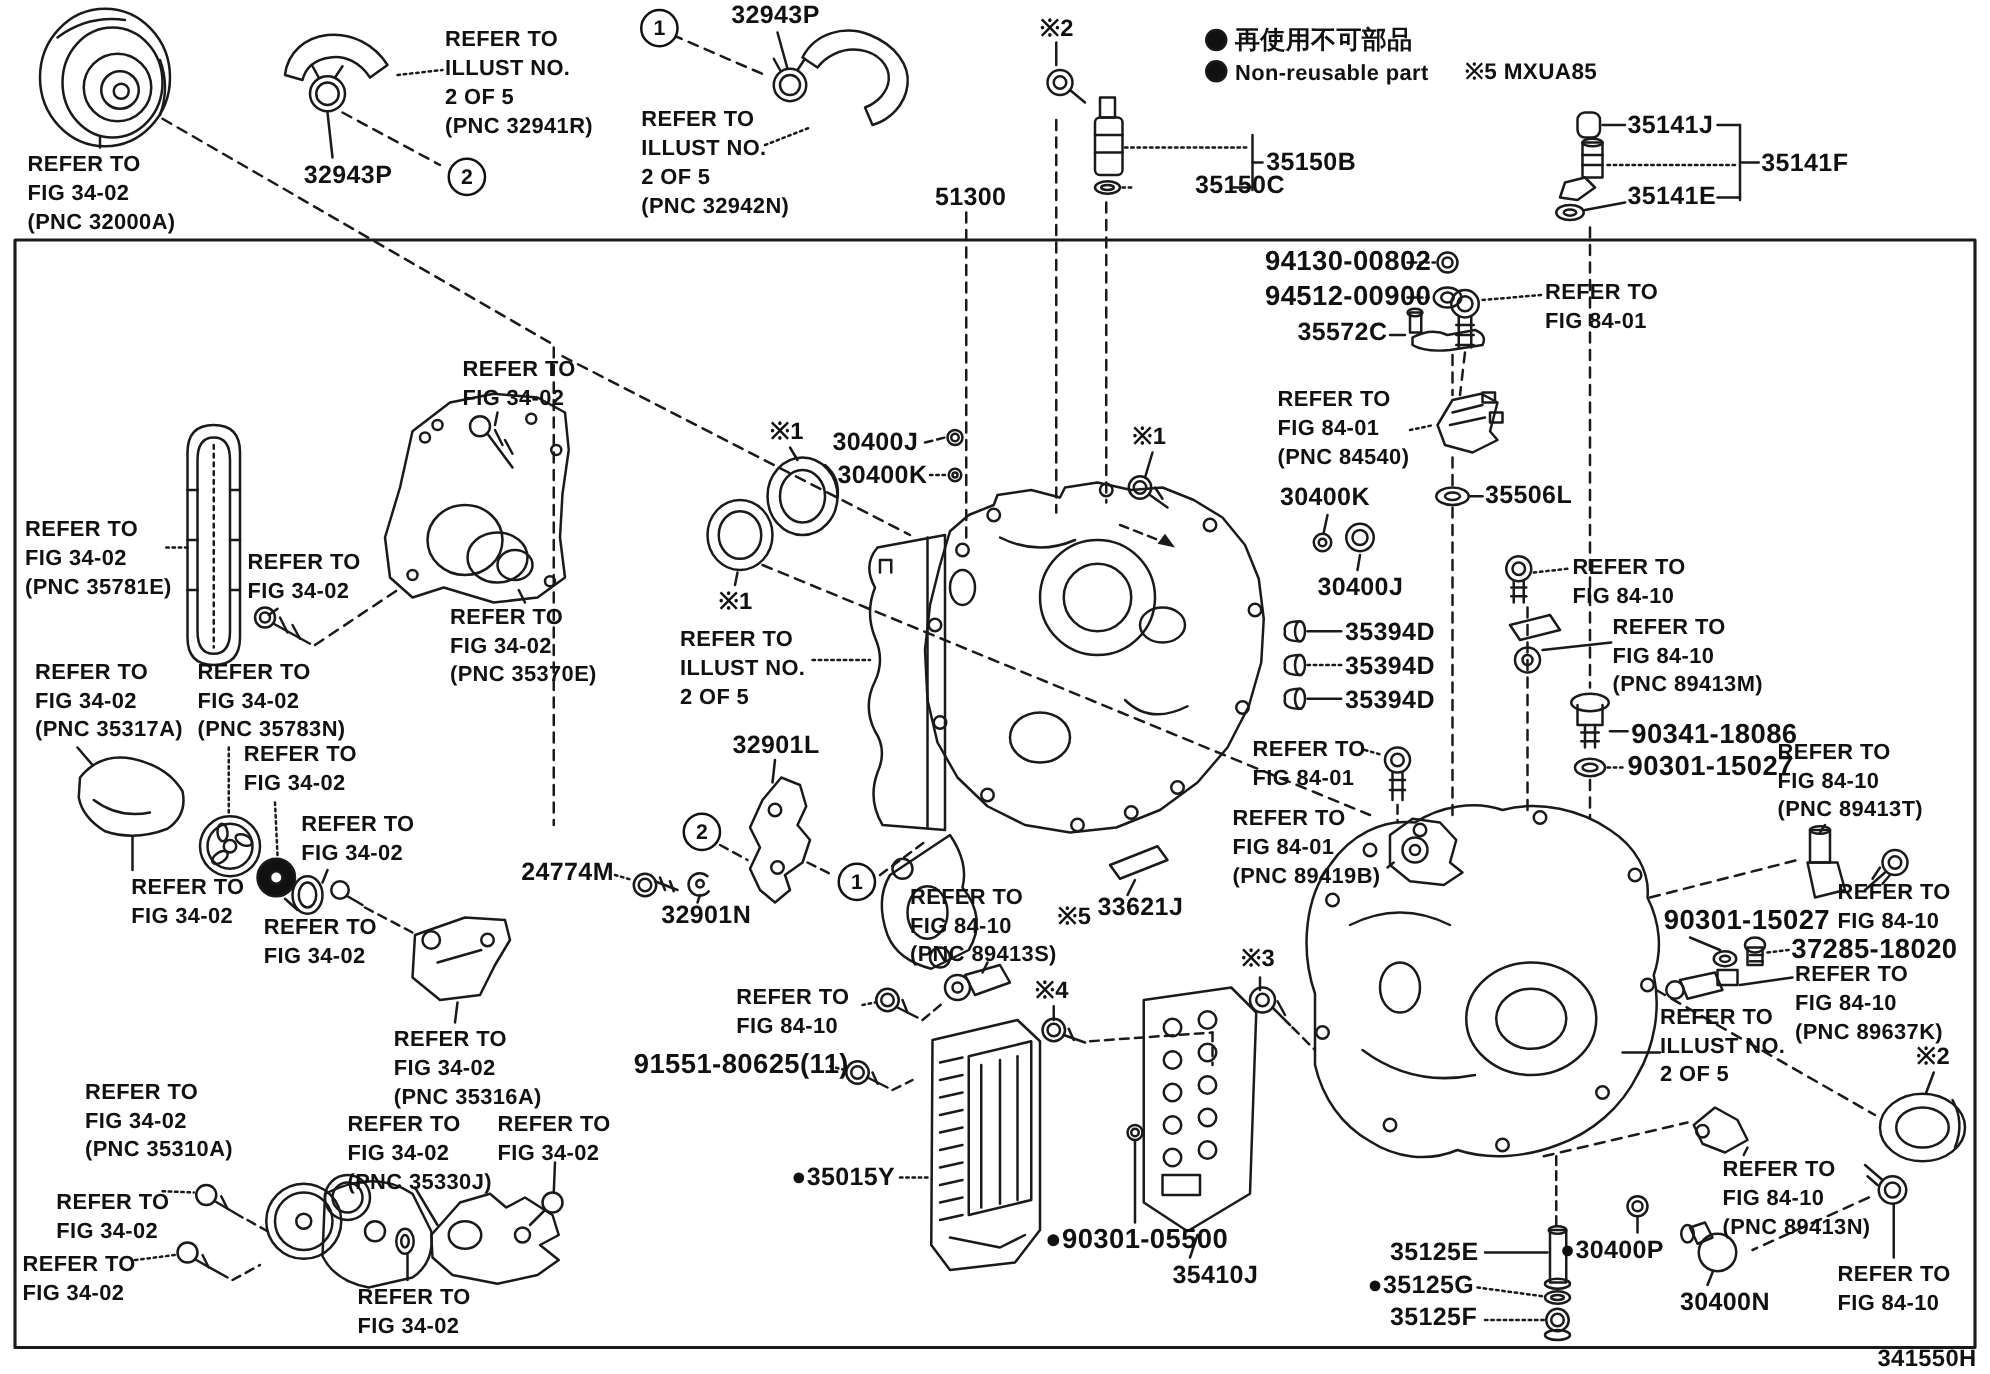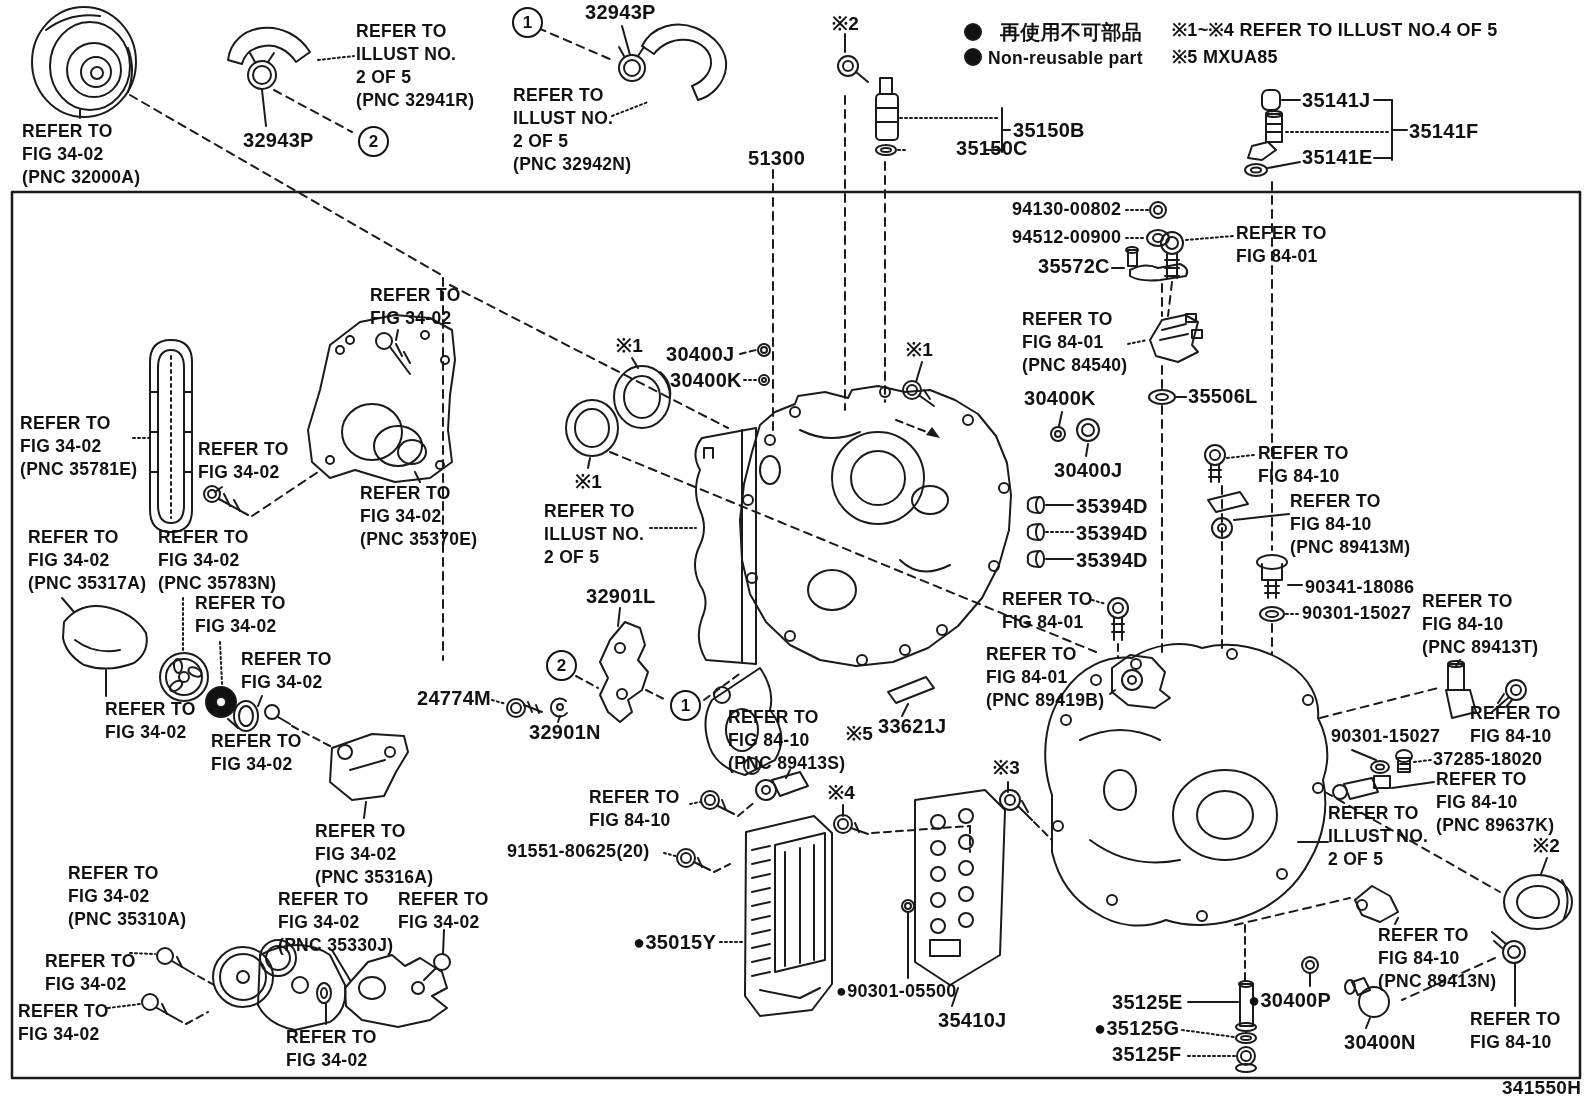--- a/index.html
+++ b/index.html
@@ -2,22 +2,22 @@
 <html><head>
 <meta charset="utf-8">
 <style>
   html,body{margin:0;padding:0;background:#fff;}
   #stage{position:relative;width:1592px;height:1099px;background:#fff;overflow:hidden;
          font-family:"Liberation Sans",sans-serif;color:#111;}
   #art{position:absolute;left:0;top:0;z-index:1;}
   .lbl{position:absolute;z-index:2;font:700 17.5px/23px "Liberation Sans",sans-serif;
        letter-spacing:.3px;white-space:pre-line;color:#111;}
   .pn{font-size:20px;line-height:24px;}
-  .pn-sm{font-size:18px;line-height:22px;}
-  .jp{font-size:20px;line-height:24px;margin-left:12px;}
+  .pn-sm{font-size:22px;line-height:22px;}
+  .jp{font-size:20px;line-height:24px;}
   .note{font-size:18px;line-height:24px;}
   .star{font-size:19px;}
   .co{position:absolute;z-index:2;width:27px;height:27px;border:2.5px solid #111;border-radius:50%;
       font:700 17px/27px "Liberation Sans",sans-serif;text-align:center;background:#fff;}
   .fig{font-size:19px;}
 </style>
 </head>
 <body>
 
 <div id="stage">
@@ -609,21 +609,20 @@
 <div class="lbl" style="left:513px;top:84px">REFER TO
 ILLUST NO.
 2 OF 5
 (PNC 32942N)</div>
 <div class="lbl pn" style="left:748px;top:146px">51300</div>
 <div class="lbl star" style="left:832px;top:12px">※2</div>
 <div class="lbl pn" style="left:956px;top:136px">35150C</div>
 <div class="lbl pn" style="left:1013px;top:118px">35150B</div>
 <div class="lbl jp" style="left:988px;top:20px">再使用不可部品</div>
 <div class="lbl" style="left:988px;top:47px">Non-reusable part</div>
-<div class="lbl note" style="left:1172px;top:18px">※1~※4 REFER TO ILLUST NO.4 OF 5</div>
 <div class="lbl note" style="left:1172px;top:45px">※5 MXUA85</div>
 <div class="lbl pn" style="left:1302px;top:88px">35141J</div>
 <div class="lbl pn" style="left:1409px;top:119px">35141F</div>
 <div class="lbl pn" style="left:1302px;top:145px">35141E</div>
 <div class="lbl pn-sm" style="left:1012px;top:198px">94130-00802</div>
 <div class="lbl pn-sm" style="left:1012px;top:226px">94512-00900</div>
 <div class="lbl pn" style="left:1038px;top:254px">35572C</div>
 <div class="lbl" style="left:1236px;top:222px">REFER TO
 FIG 84-01</div>
 <div class="lbl" style="left:1022px;top:308px">REFER TO
@@ -687,21 +686,21 @@
 <div class="lbl pn" style="left:529px;top:720px">32901N</div>
 <div class="co" style="left:546px;top:650px">2</div>
 <div class="co" style="left:670px;top:690px">1</div>
 <div class="lbl" style="left:728px;top:706px">REFER TO
 FIG 84-10
 (PNC 89413S)</div>
 <div class="lbl star" style="left:846px;top:722px">※5</div>
 <div class="lbl pn" style="left:878px;top:714px">33621J</div>
 <div class="lbl" style="left:589px;top:786px">REFER TO
 FIG 84-10</div>
-<div class="lbl pn-sm" style="left:507px;top:840px">91551-80625(20)</div>
+<div class="lbl pn-sm" style="left:507px;top:840px">91551-80625(11)</div>
 <div class="lbl star" style="left:828px;top:781px">※4</div>
 <div class="lbl star" style="left:993px;top:756px">※3</div>
 <div class="lbl pn" style="left:633px;top:930px">●35015Y</div>
 <div class="lbl pn-sm" style="left:836px;top:980px">●90301-05500</div>
 <div class="lbl pn" style="left:938px;top:1008px">35410J</div>
 <div class="lbl" style="left:68px;top:862px">REFER TO
 FIG 34-02
 (PNC 35310A)</div>
 <div class="lbl" style="left:315px;top:820px">REFER TO
 FIG 34-02

